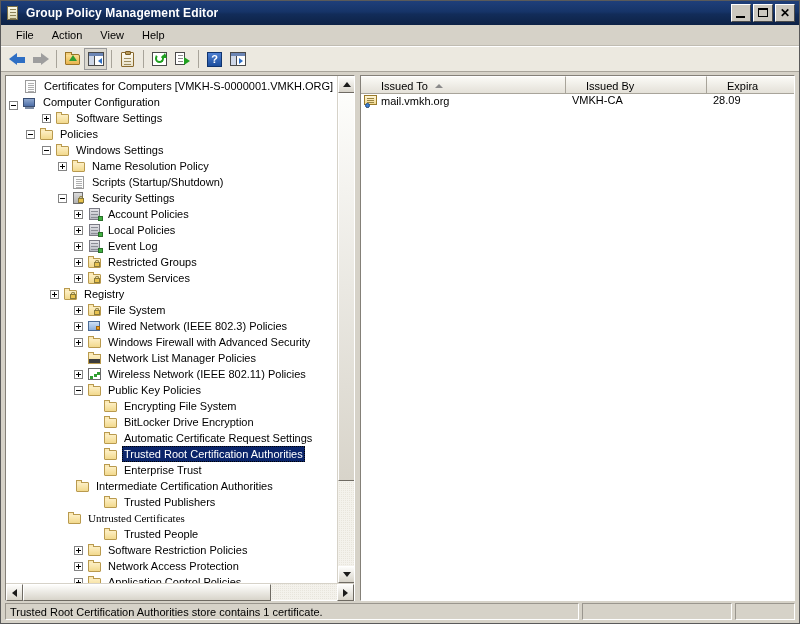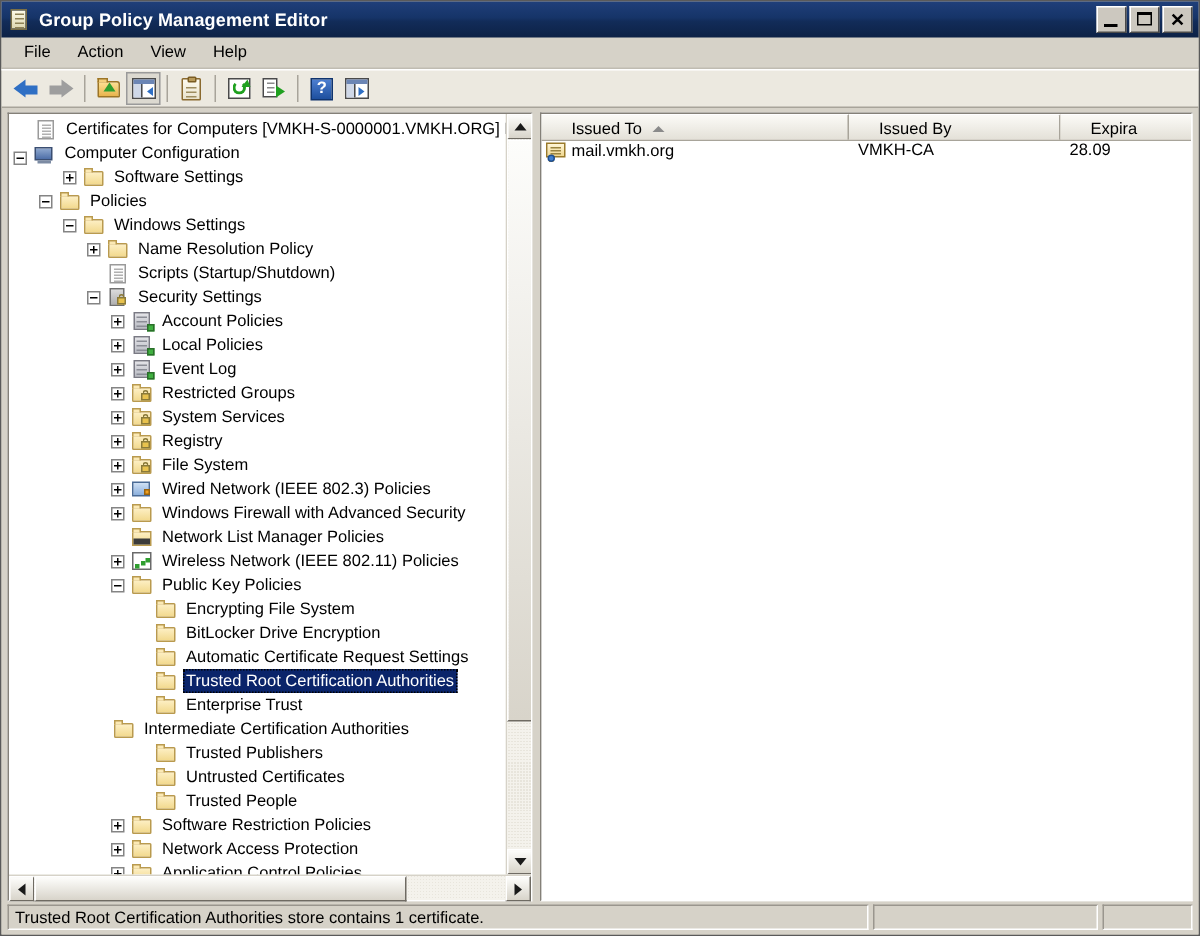--- a/index.html
+++ b/index.html
@@ -943,21 +943,21 @@
                 <div class="tnode" style="padding-left: 68px;">
                   <span class="expander plus"></span>
                   <span class="tnode-icon"><i class="ic-folder"><i class="body"></i><i class="tab"></i></i><i class="ic-lock"></i></span>
                   <span class="tnode-label">Restricted Groups</span>
                 </div>
                 <div class="tnode" style="padding-left: 68px;">
                   <span class="expander plus"></span>
                   <span class="tnode-icon"><i class="ic-folder"><i class="body"></i><i class="tab"></i></i><i class="ic-lock"></i></span>
                   <span class="tnode-label">System Services</span>
                 </div>
-                <div class="tnode" style="padding-left: 68px;">
+                <div class="tnode" style="padding-left: 44px;">
                   <span class="expander plus"></span>
                   <span class="tnode-icon"><i class="ic-folder"><i class="body"></i><i class="tab"></i></i><i class="ic-lock"></i></span>
                   <span class="tnode-label">Registry</span>
                 </div>
                 <div class="tnode" style="padding-left: 68px;">
                   <span class="expander plus"></span>
                   <span class="tnode-icon"><i class="ic-folder"><i class="body"></i><i class="tab"></i></i><i class="ic-lock"></i></span>
                   <span class="tnode-label">File System</span>
                 </div>
                 <div class="tnode" style="padding-left: 68px;">
@@ -1013,21 +1013,21 @@
                 <div class="tnode" style="padding-left: 56px;">
                   <span class="expander none"></span>
                   <span class="tnode-icon"><i class="ic-folder"><i class="body"></i><i class="tab"></i></i></span>
                   <span class="tnode-label">Intermediate Certification Authorities</span>
                 </div>
                 <div class="tnode" style="padding-left: 84px;">
                   <span class="expander none"></span>
                   <span class="tnode-icon"><i class="ic-folder"><i class="body"></i><i class="tab"></i></i></span>
                   <span class="tnode-label">Trusted Publishers</span>
                 </div>
-                <div class="tnode" style="padding-left: 84px;">
+                <div class="tnode" style="padding-left: 48px; font-family: Liberation Serif, serif;">
                   <span class="expander none"></span>
                   <span class="tnode-icon"><i class="ic-folder"><i class="body"></i><i class="tab"></i></i></span>
                   <span class="tnode-label">Untrusted Certificates</span>
                 </div>
                 <div class="tnode" style="padding-left: 84px;">
                   <span class="expander none"></span>
                   <span class="tnode-icon"><i class="ic-folder"><i class="body"></i><i class="tab"></i></i></span>
                   <span class="tnode-label">Trusted People</span>
                 </div>
                 <div class="tnode" style="padding-left: 68px;">

